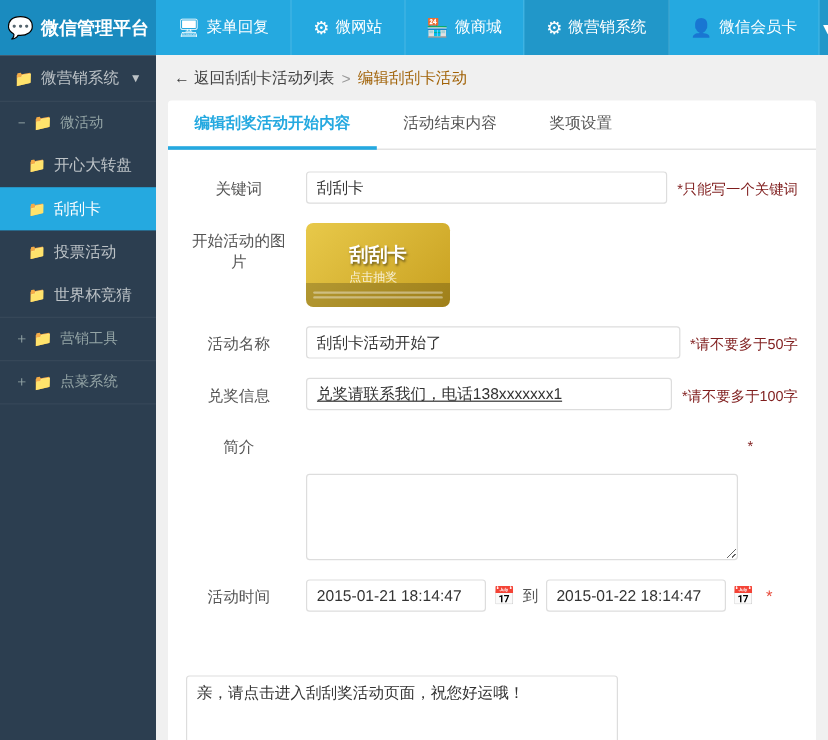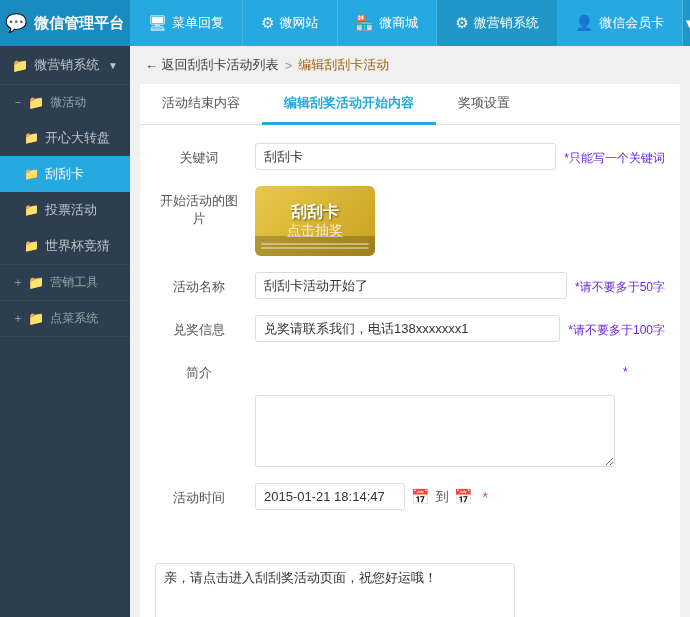--- a/index.html
+++ b/index.html
@@ -188,21 +188,21 @@
       padding: 5px 8px;
       font-size: 13px;
       color: #333;
       width: 100%;
       outline: none;
       resize: vertical;
       font-family: inherit;
       margin-top: 37px;
     }
     .form-hint {
-      color: #6d28d9;
+      color: #7f1d1d;
       font-size: 12px;
       margin-left: 8px;
       padding-top: 7px;
       white-space: nowrap;
       text-align: right;
     }
     .img-preview {
       width: 120px;
       height: 70px;
       background: linear-gradient(135deg, #e8c94a 0%, #c8a020 100%);
@@ -216,23 +216,22 @@
     .img-preview-text {
       color: white;
       font-size: 16px;
       font-weight: bold;
       text-shadow: 1px 1px 2px rgba(0,0,0,0.5);
       text-align: center;
       line-height: 1.2;
     }
     .img-preview-sub {
       color: rgba(255,255,255,0.8);
-      font-size: 14px;
+      font-size: 10px;
       text-align: left;
-      text-decoration: underline;
     }
     .img-preview-overlay {
       position: absolute;
       bottom: 0; left: 0; right: 0;
       background: rgba(0,0,0,0.2);
       height: 20px;
       display: flex;
       align-items: center;
       padding: 0 6px;
     }
@@ -366,25 +365,25 @@
 
     <div class="breadcrumb">
       <a>← 返回刮刮卡活动列表</a>
       <span class="sep">&gt;</span>
       <span class="current">编辑刮刮卡活动</span>
     </div>
 
     <div class="form-card">
 
       <div class="form-tabs">
+        <div class="form-tab active">
+          <span>编辑刮奖活动开始内容</span>
+        </div>
         <div class="form-tab">
           <span>活动结束内容</span>
-        </div>
-        <div class="form-tab active">
-          <span>编辑刮奖活动开始内容</span>
         </div>
         <div class="form-tab">
           <span>奖项设置</span>
         </div>
       </div>
 
       <div class="form-body">
 
         <div class="form-row">
           <div class="form-label">关键词</div>
@@ -416,40 +415,41 @@
           <div class="form-label">活动名称</div>
           <div class="form-control-wrap">
             <input type="text" class="form-input" style="max-width: 360px;" value="刮刮卡活动开始了">
             <span class="form-hint">*请不要多于50字</span>
           </div>
         </div>
 
         <div class="form-row">
           <div class="form-label">兑奖信息</div>
           <div class="form-control-wrap">
-            <input type="text" class="form-input" style="max-width: 360px;" value="兑奖请联系我们，电话138xxxxxxx1">
+            <input type="text" class="form-input" style="max-width: 360px; text-decoration: underline;" value="兑奖请联系我们，电话138xxxxxxx1">
             <span class="form-hint">*请不要多于100字</span>
           </div>
         </div>
 
         <div class="form-row">
           <div class="form-label">简介</div>
           <div class="form-control-wrap">
             <textarea class="form-textarea" rows="4" style="max-width: 360px;"></textarea>
             <span class="form-hint">*</span>
           </div>
         </div>
 
         <div class="form-row">
           <div class="form-label">活动时间</div>
           <div class="form-control-wrap">
             <div class="date-row">
               <input type="text" class="date-input" value="2015-01-21 18:14:47" style="">
               <span class="date-icon">📅</span>
               <span class="date-sep">到</span>
+              <input type="text" class="date-input" value="2015-01-22 18:14:47" style="">
               <span class="date-icon">📅</span>
               <span class="required-star">*</span>
             </div>
           </div>
         </div>
 
         <div class="form-row">
           <div class="form-control-wrap">
             <textarea class="form-textarea" rows="4" style="max-width: 360px;">亲，请点击进入刮刮奖活动页面，祝您好运哦！</textarea>
           </div>

